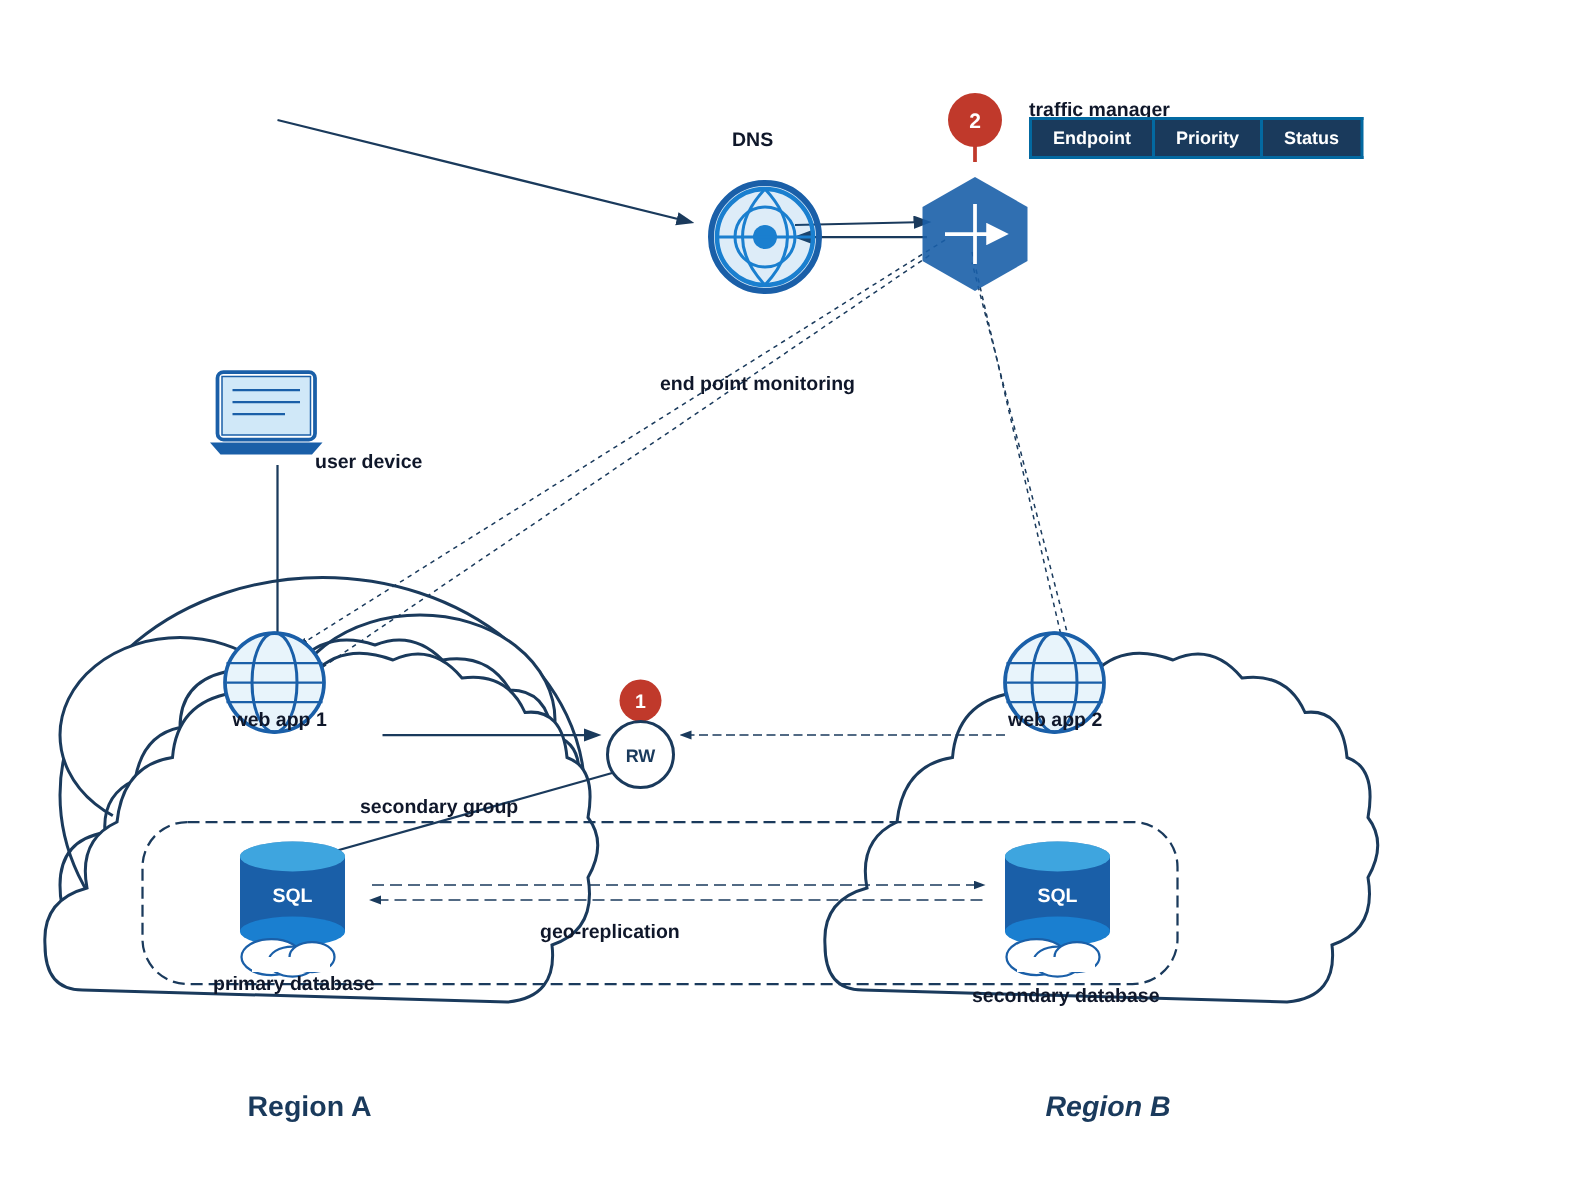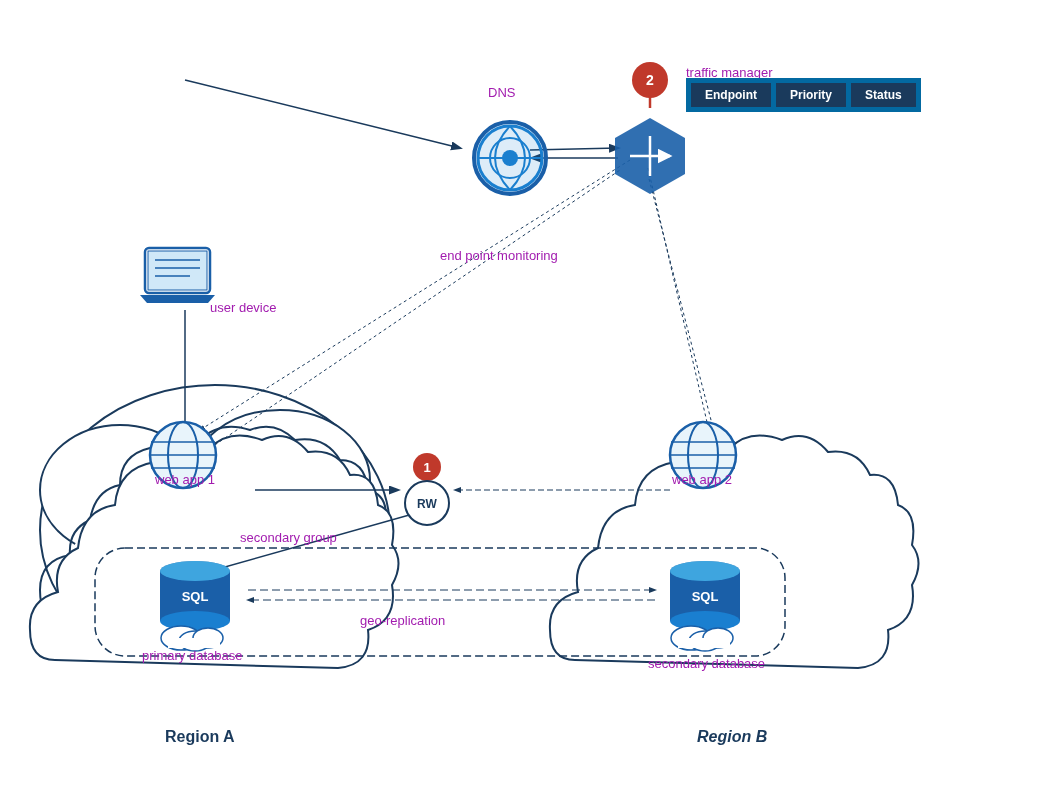--- a/index.html
+++ b/index.html
@@ -20,53 +20,53 @@
     svg.main-svg {
       position: absolute;
       top: 0; left: 0;
       width: 1063px;
       height: 800px;
       pointer-events: none;
     }
     .label {
       position: absolute;
       font-size: 13px;
-      color: #a21caf;
-      font-weight: 400;
+      color: #0f172a;
+      font-weight: 700;
       white-space: nowrap;
     }
     
     .tm-table {
       position: absolute;
       top: 78px;
       left: 686px;
       border-collapse: collapse;
       font-size: 12px;
       background: #fff;
     }
     .tm-table th {
       background: #1a3a5c;
       color: #fff;
       padding: 5px 14px;
-      border: 5px solid #0369a1;
+      border: 2px solid #0369a1;
       font-weight: 600;
       text-align: center;
     }
     .tm-table td {
       padding: 5px 14px;
       border: 1px solid #aaa;
       text-align: center;
       color: #222;
     }
     .tm-table .online-green { color: #00a651; font-weight: 700; }
     .tm-table .online-black { color: #222; }
     
     .region-label {
       position: absolute;
-      font-size: 16px;
+      font-size: 19px;
       font-weight: 700;
       color: #1a3a5c;
     }
   </style>
 </head>
 <body>
 
 <div class="diagram-container">
 
   <svg class="main-svg" xmlns="http://www.w3.org/2000/svg">

